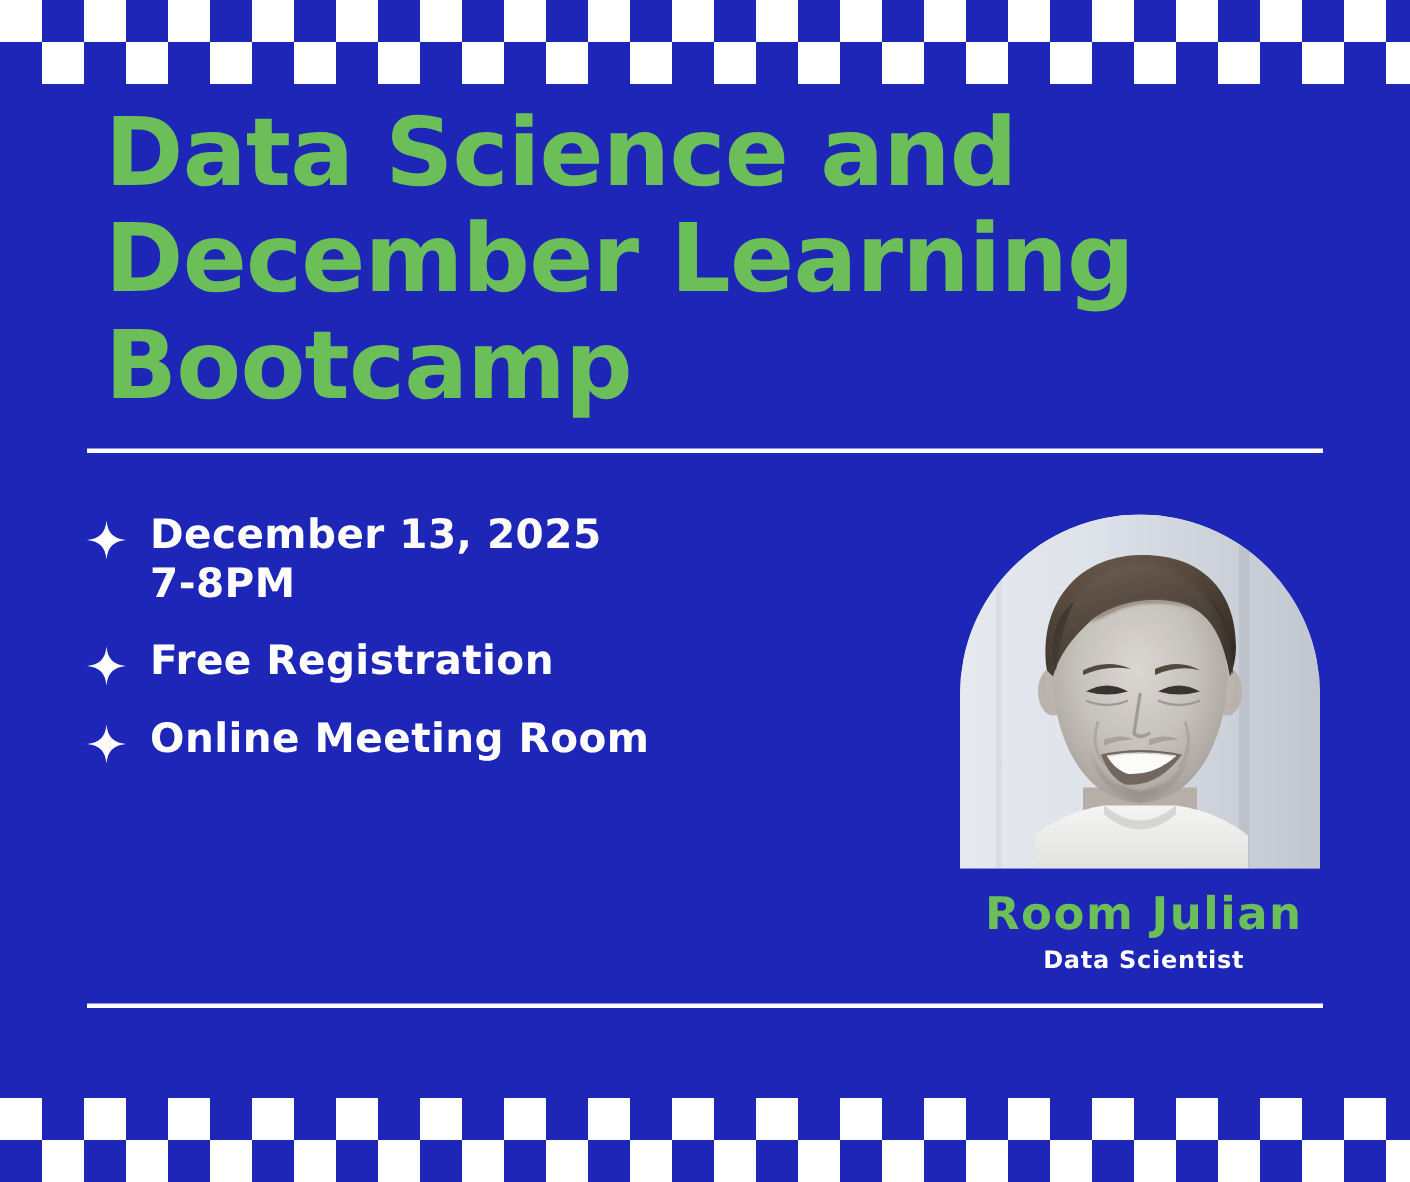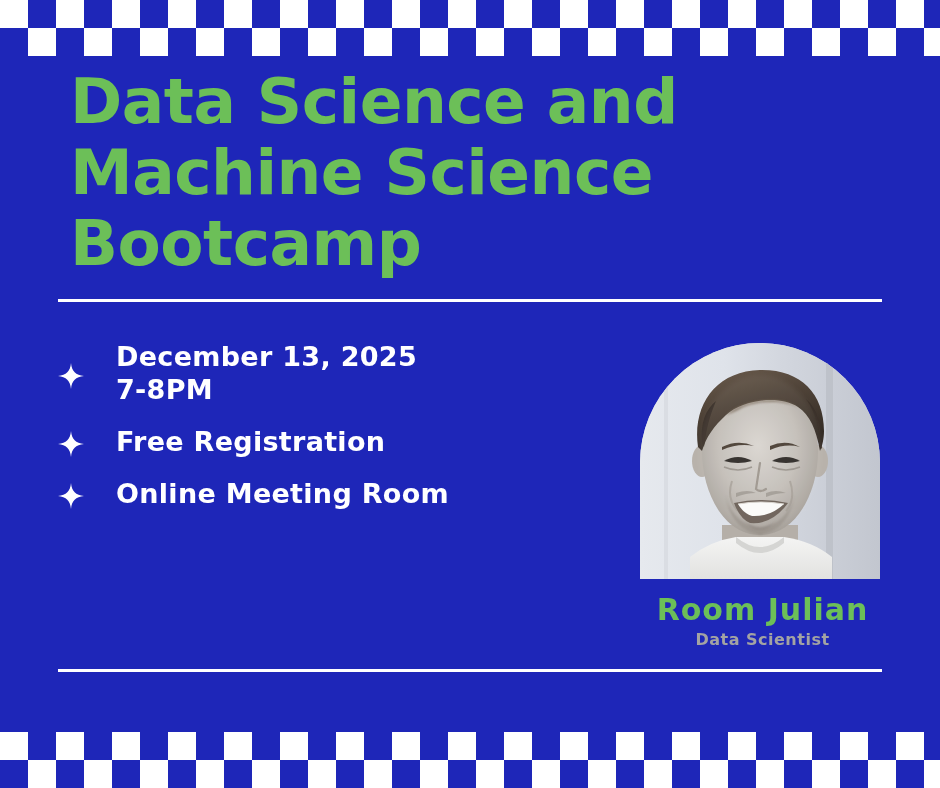--- a/index.html
+++ b/index.html
@@ -86,23 +86,22 @@
 
   
   .details {
     position: absolute;
     left: 58px;
     top: 340px;
     width: 560px;
   }
   .detail-row {
     display: flex;
-    align-items: center;
+    align-items: flex-start;
     margin-bottom: 18px;
-    gap: 16px;
   }
   .star-icon {
     flex: 0 0 auto;
     width: 26px;
     height: 28px;
     margin-right: 16px;
     margin-top: 6px;
   }
   .detail-text {
     color: #ffffff;
@@ -168,21 +167,21 @@
     font-weight: bold;
     font-size: 30px;
     letter-spacing: 1px;
   }
   .speaker-role {
     position: absolute;
     left: 620px;
     top: 630px;
     width: 285px;
     text-align: center;
-    color: #a3a3a3;
+    color: #ffffff;
     font-family: "DejaVu Sans", sans-serif;
     font-weight: bold;
     font-size: 16px;
     letter-spacing: 0.5px;
   }
 
   .website {
     position: absolute;
     left: 0;
     top: 686px;
@@ -238,21 +237,21 @@
         <div class="sq" style="left: 812px;"></div>
         <div class="sq" style="left: 868px;"></div>
         <div class="sq" style="left: 924px;"></div>
       </div>
   </div>
 
   <div id="content">
 
     <div class="title-block">
       <div class="title-line">Data Science and</div>
-      <div class="title-line">Machine Science</div>
+      <div class="title-line">December Learning</div>
       <div class="title-line">Bootcamp</div>
     </div>
 
     <div class="divider divider-top"></div>
 
     <div class="details">
       <div class="detail-row">
         <span class="star-icon">
           <svg viewBox="0 0 100 100" width="26" height="28" aria-hidden="true">
             <path d="M50 0 C53 32 68 47 100 50 C68 53 53 68 50 100 C47 68 32 53 0 50 C32 47 47 32 50 0 Z" fill="#ffffff"></path>

